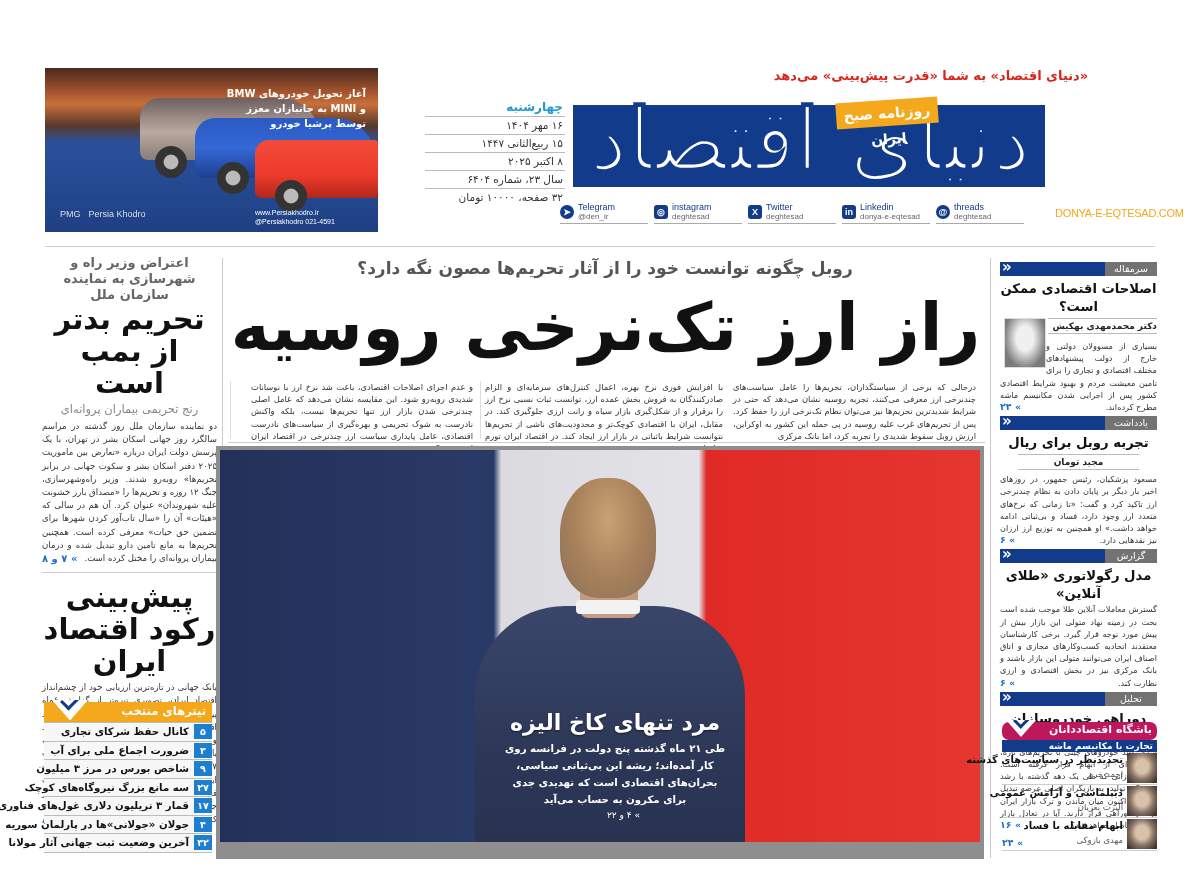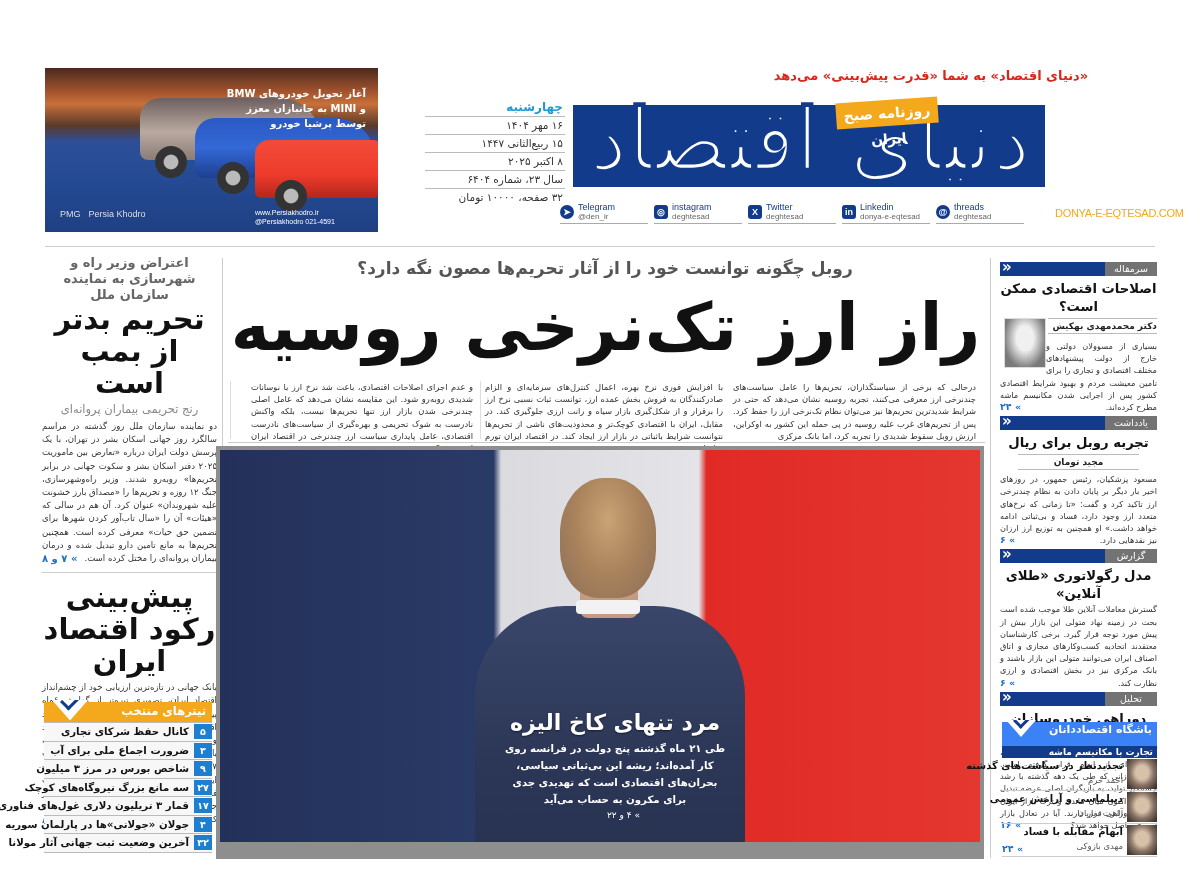--- a/index.html
+++ b/index.html
@@ -93,21 +93,21 @@
   .sec-bar .blu::after { content: "«"; position: absolute; left: 2px; top: -4px; color: #fff; font-size: 15px; font-weight: bold; }
   .r-head { font-size: 13.2px; font-weight: bold; color: #111; text-align: center; line-height: 18px; letter-spacing: -0.3px; }
   .r-author { font-size: 9px; font-weight: bold; color: #222; text-align: center; border-top: 1px solid #bbb; border-bottom: 1px solid #bbb; margin: 2px 18px 3px; line-height: 14px; }
   .r-author.left { text-align: right; margin: 2px 0 6px 48px; }
   .r-body { font-size: 8.2px; line-height: 12.2px; color: #333; text-align: justify; }
   .r-pg { color: #1e6fc7; font-weight: bold; font-size: 9.5px; text-align: left; display: block; margin-top: -12px; }
   .headshot { float: left; width: 42px; height: 50px; margin: 2px 0 0 4px; background: radial-gradient(ellipse at 50% 40%, #f0f0f0 0 30%, #c9c9c9 45%, #7a7a7a 75%); border: 1px solid #ddd; }
   .r-block { margin-bottom: 4px; }
 
   .club { left: 1002px; top: 722px; width: 155px; direction: rtl; }
-  .club-head { height: 24px; background: #3b82f6; position: relative; }
+  .club-head { height: 18px; background: #be185d; position: relative; border-radius: 7px; }
   .club-head .t { position: absolute; right: 5px; top: 1px; font-size: 11px; color: #fff; font-weight: bold; }
   .club-head .chev { position: absolute; left: 4px; top: -2px; width: 30px; height: 20px; background: #fff; clip-path: polygon(0 0, 100% 0, 50% 85%); }
   .club-head .chev::after { content: ""; position: absolute; left: 7px; top: 1px; width: 16px; height: 8px; border-left: 3px solid #133b8c; border-bottom: 3px solid #133b8c; transform: rotate(-45deg); transform-origin: left top; }
   .club-sub { background: #133b8c; color: #fff; font-size: 9px; font-weight: bold; padding: 1px 4px; text-align: right; }
   .club-item { display: flex; gap: 4px; border-bottom: 1px solid #ccc; height: 33px; align-items: stretch; }
   .club-item .ph { width: 30px; height: 30px; margin-top: 1px; background: radial-gradient(ellipse at 50% 45%, #d8c1a9 0 30%, #8a7466 55%, #3c3530 90%); flex: none; }
   .club-item .tx { flex: 1; text-align: right; }
   .club-item .tt { font-size: 10px; font-weight: bold; color: #111; line-height: 15px; white-space: nowrap; }
   .club-item .au { font-size: 8.5px; color: #555; line-height: 14px; }
   .club-pg { color: #1e6fc7; font-weight: bold; font-size: 9.5px; margin-top: -14px; text-align: left; }

